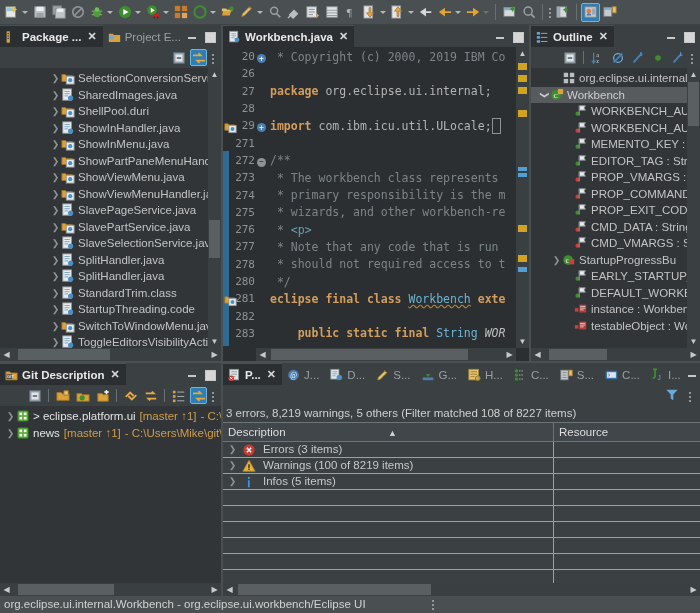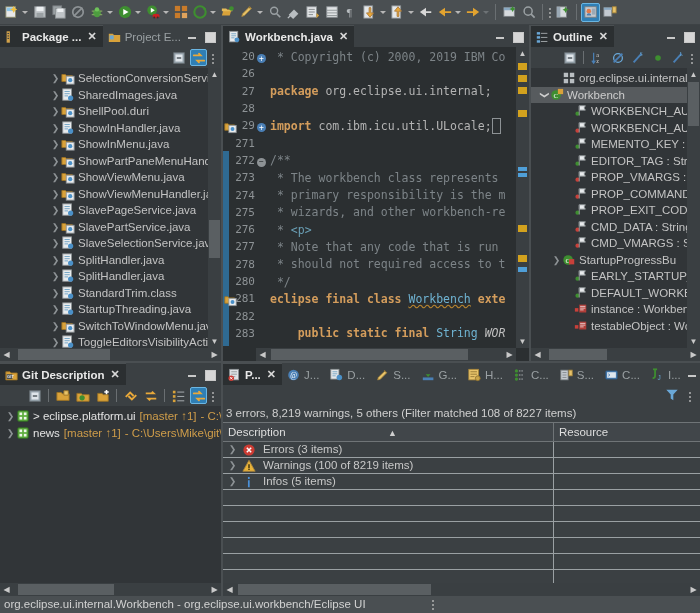--- a/index.html
+++ b/index.html
@@ -514,21 +514,21 @@
           </div>
           <div class="row" style="padding-left:50px;">
             <span class="arrow">❯</span>
             <span class="ritem" style="display:inline-flex;align-items:center;">
               <svg width="14" height="14" viewBox="0 0 16 16">
                 <rect x="2" y="1" width="10" height="13" fill="#e8ebed" stroke="#8d9295"></rect>
                 <path d="M4 4h6M4 6.5h6M4 9h4" stroke="#6a9fc2" stroke-width="1"></path>
                 <circle cx="11" cy="11.5" r="3" fill="#4a90c8"></circle>
               </svg>
             </span>
-            <span>StartupThreading.java</span>
+            <span>StartupThreading.code</span>
           </div>
           <div class="row" style="padding-left:50px;">
             <span class="arrow">❯</span>
             <span class="ritem" style="display:inline-flex;align-items:center;">
               <svg width="14" height="14" viewBox="0 0 16 16">
                 <path d="M1 4h4l1.2 1.4H13V12H1z" fill="#d9a23a" stroke="#9c7224"></path>
                 <rect x="6" y="6" width="9" height="9" fill="#e8ebed" stroke="#8d9295"></rect>
                 <circle cx="10.5" cy="10.5" r="2.4" fill="#4a90c8"></circle>
               </svg>
             </span>

